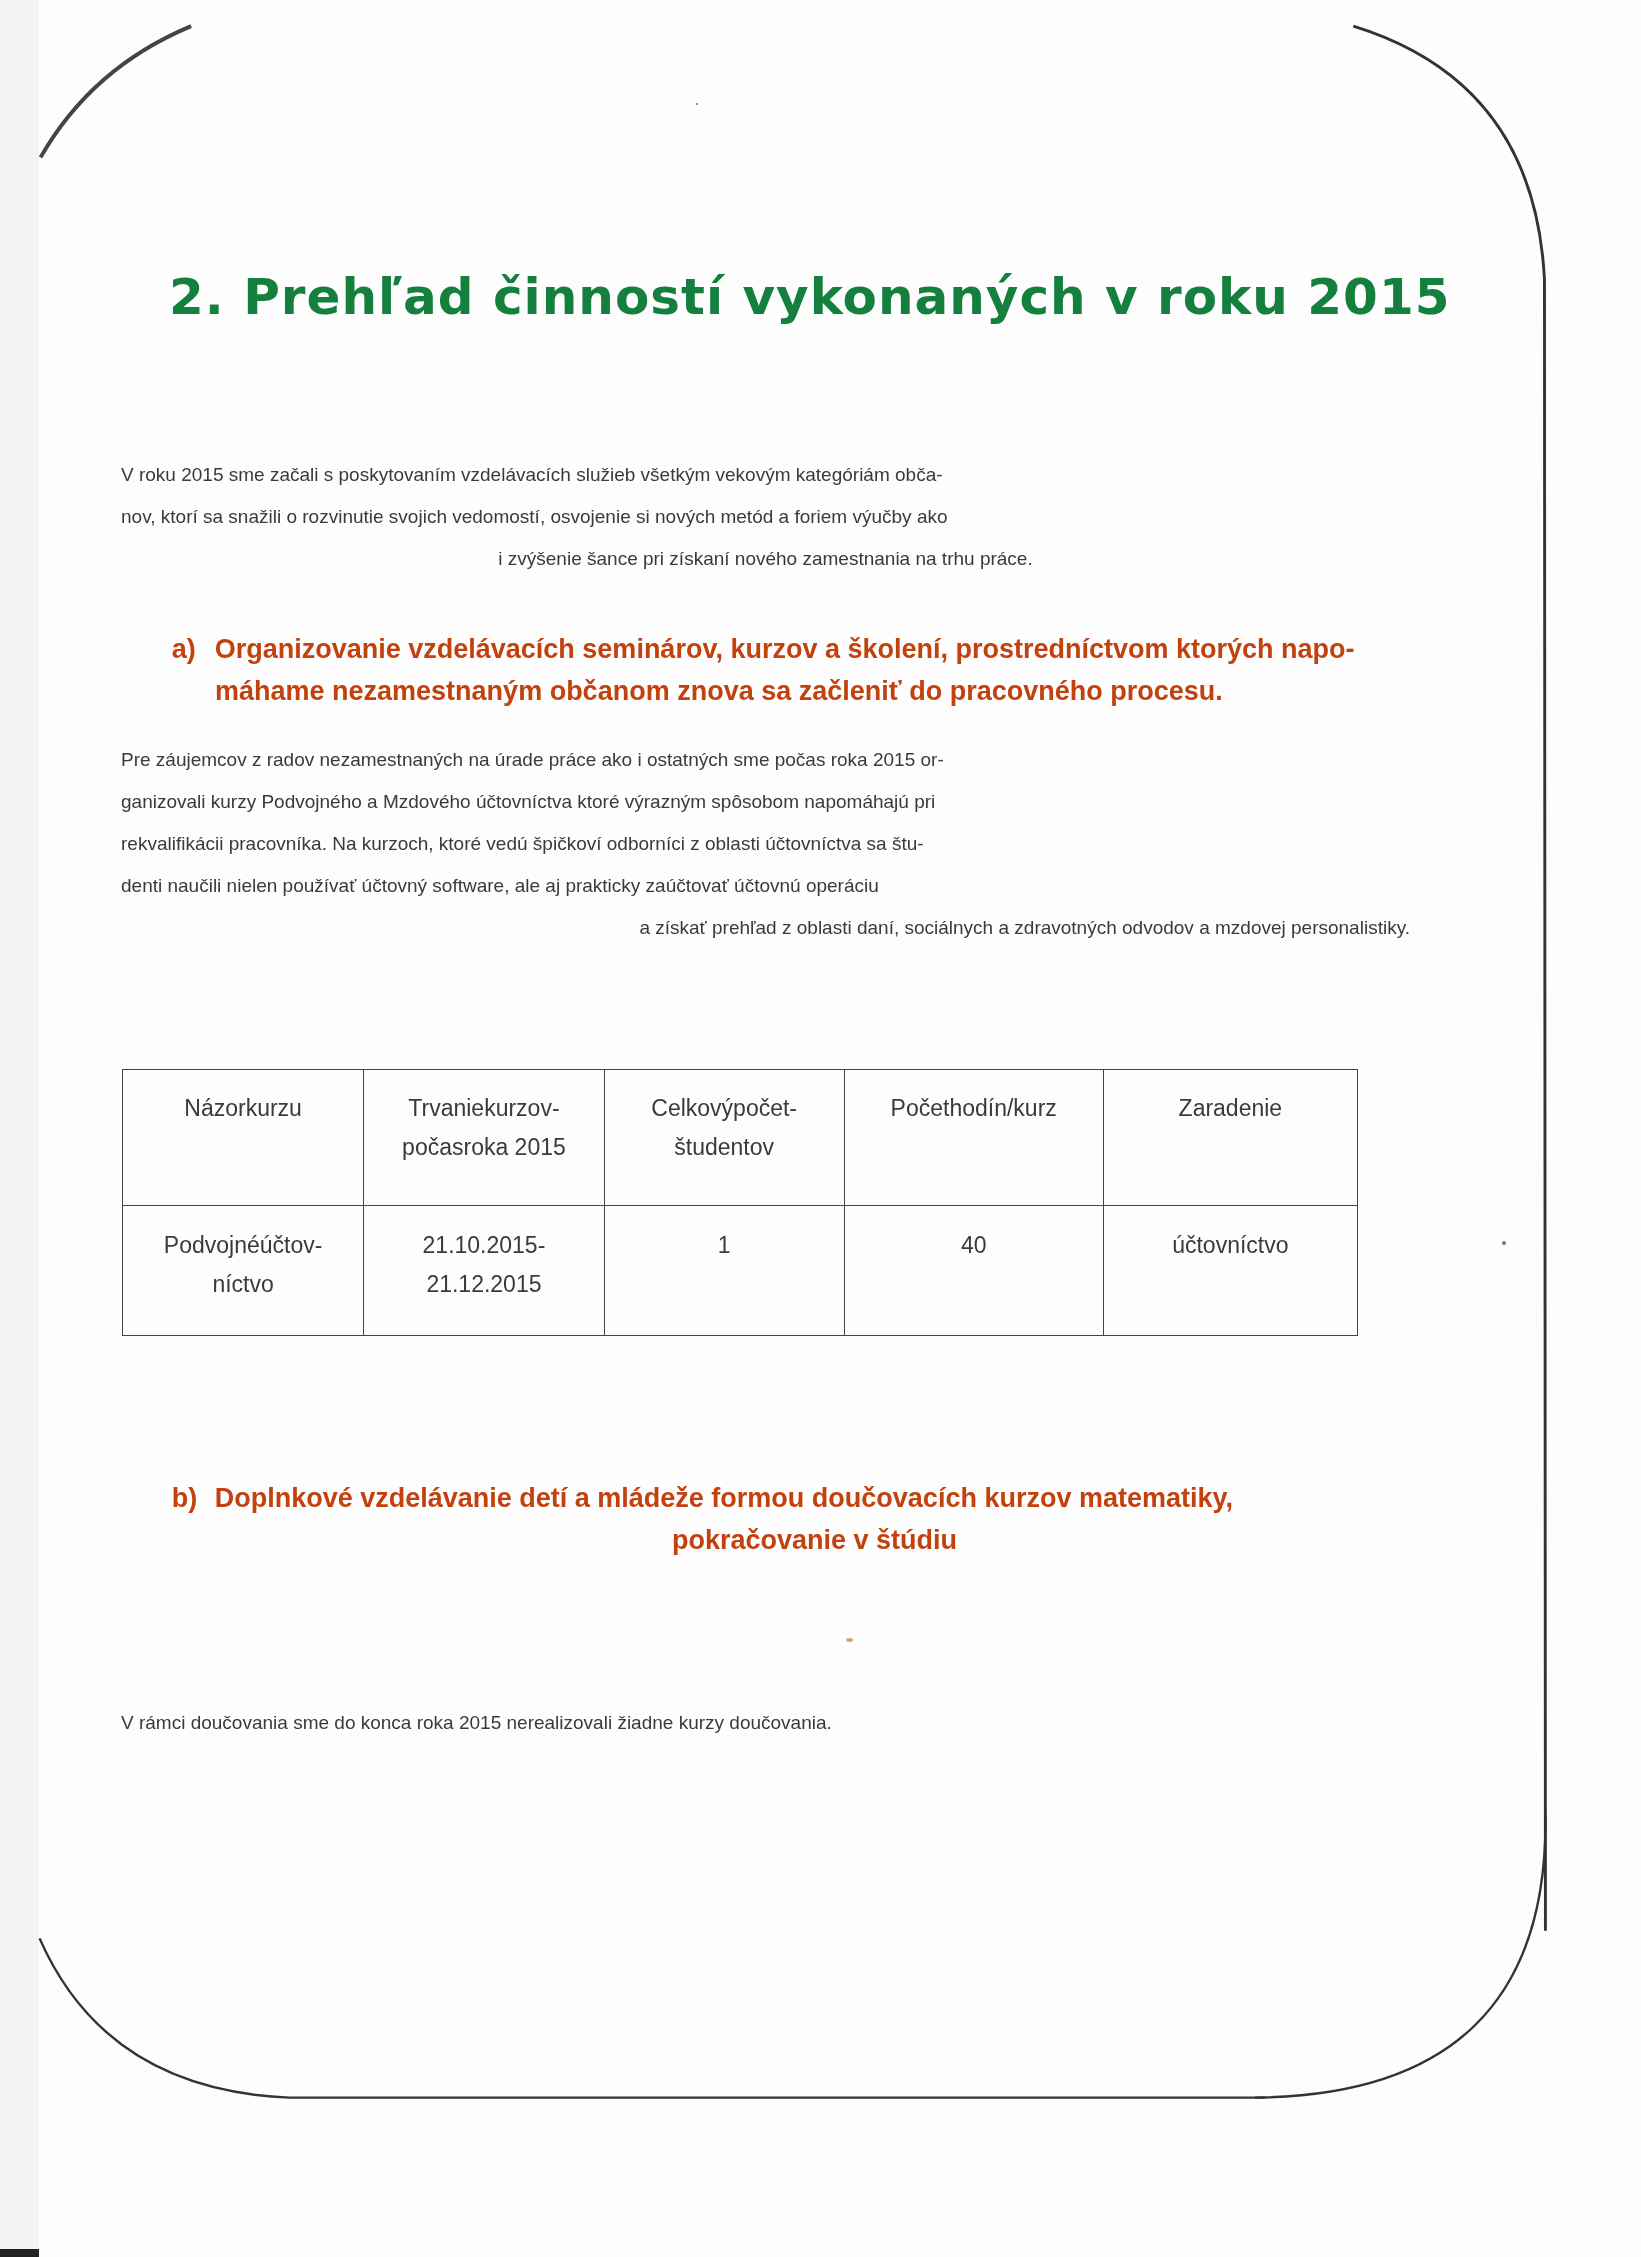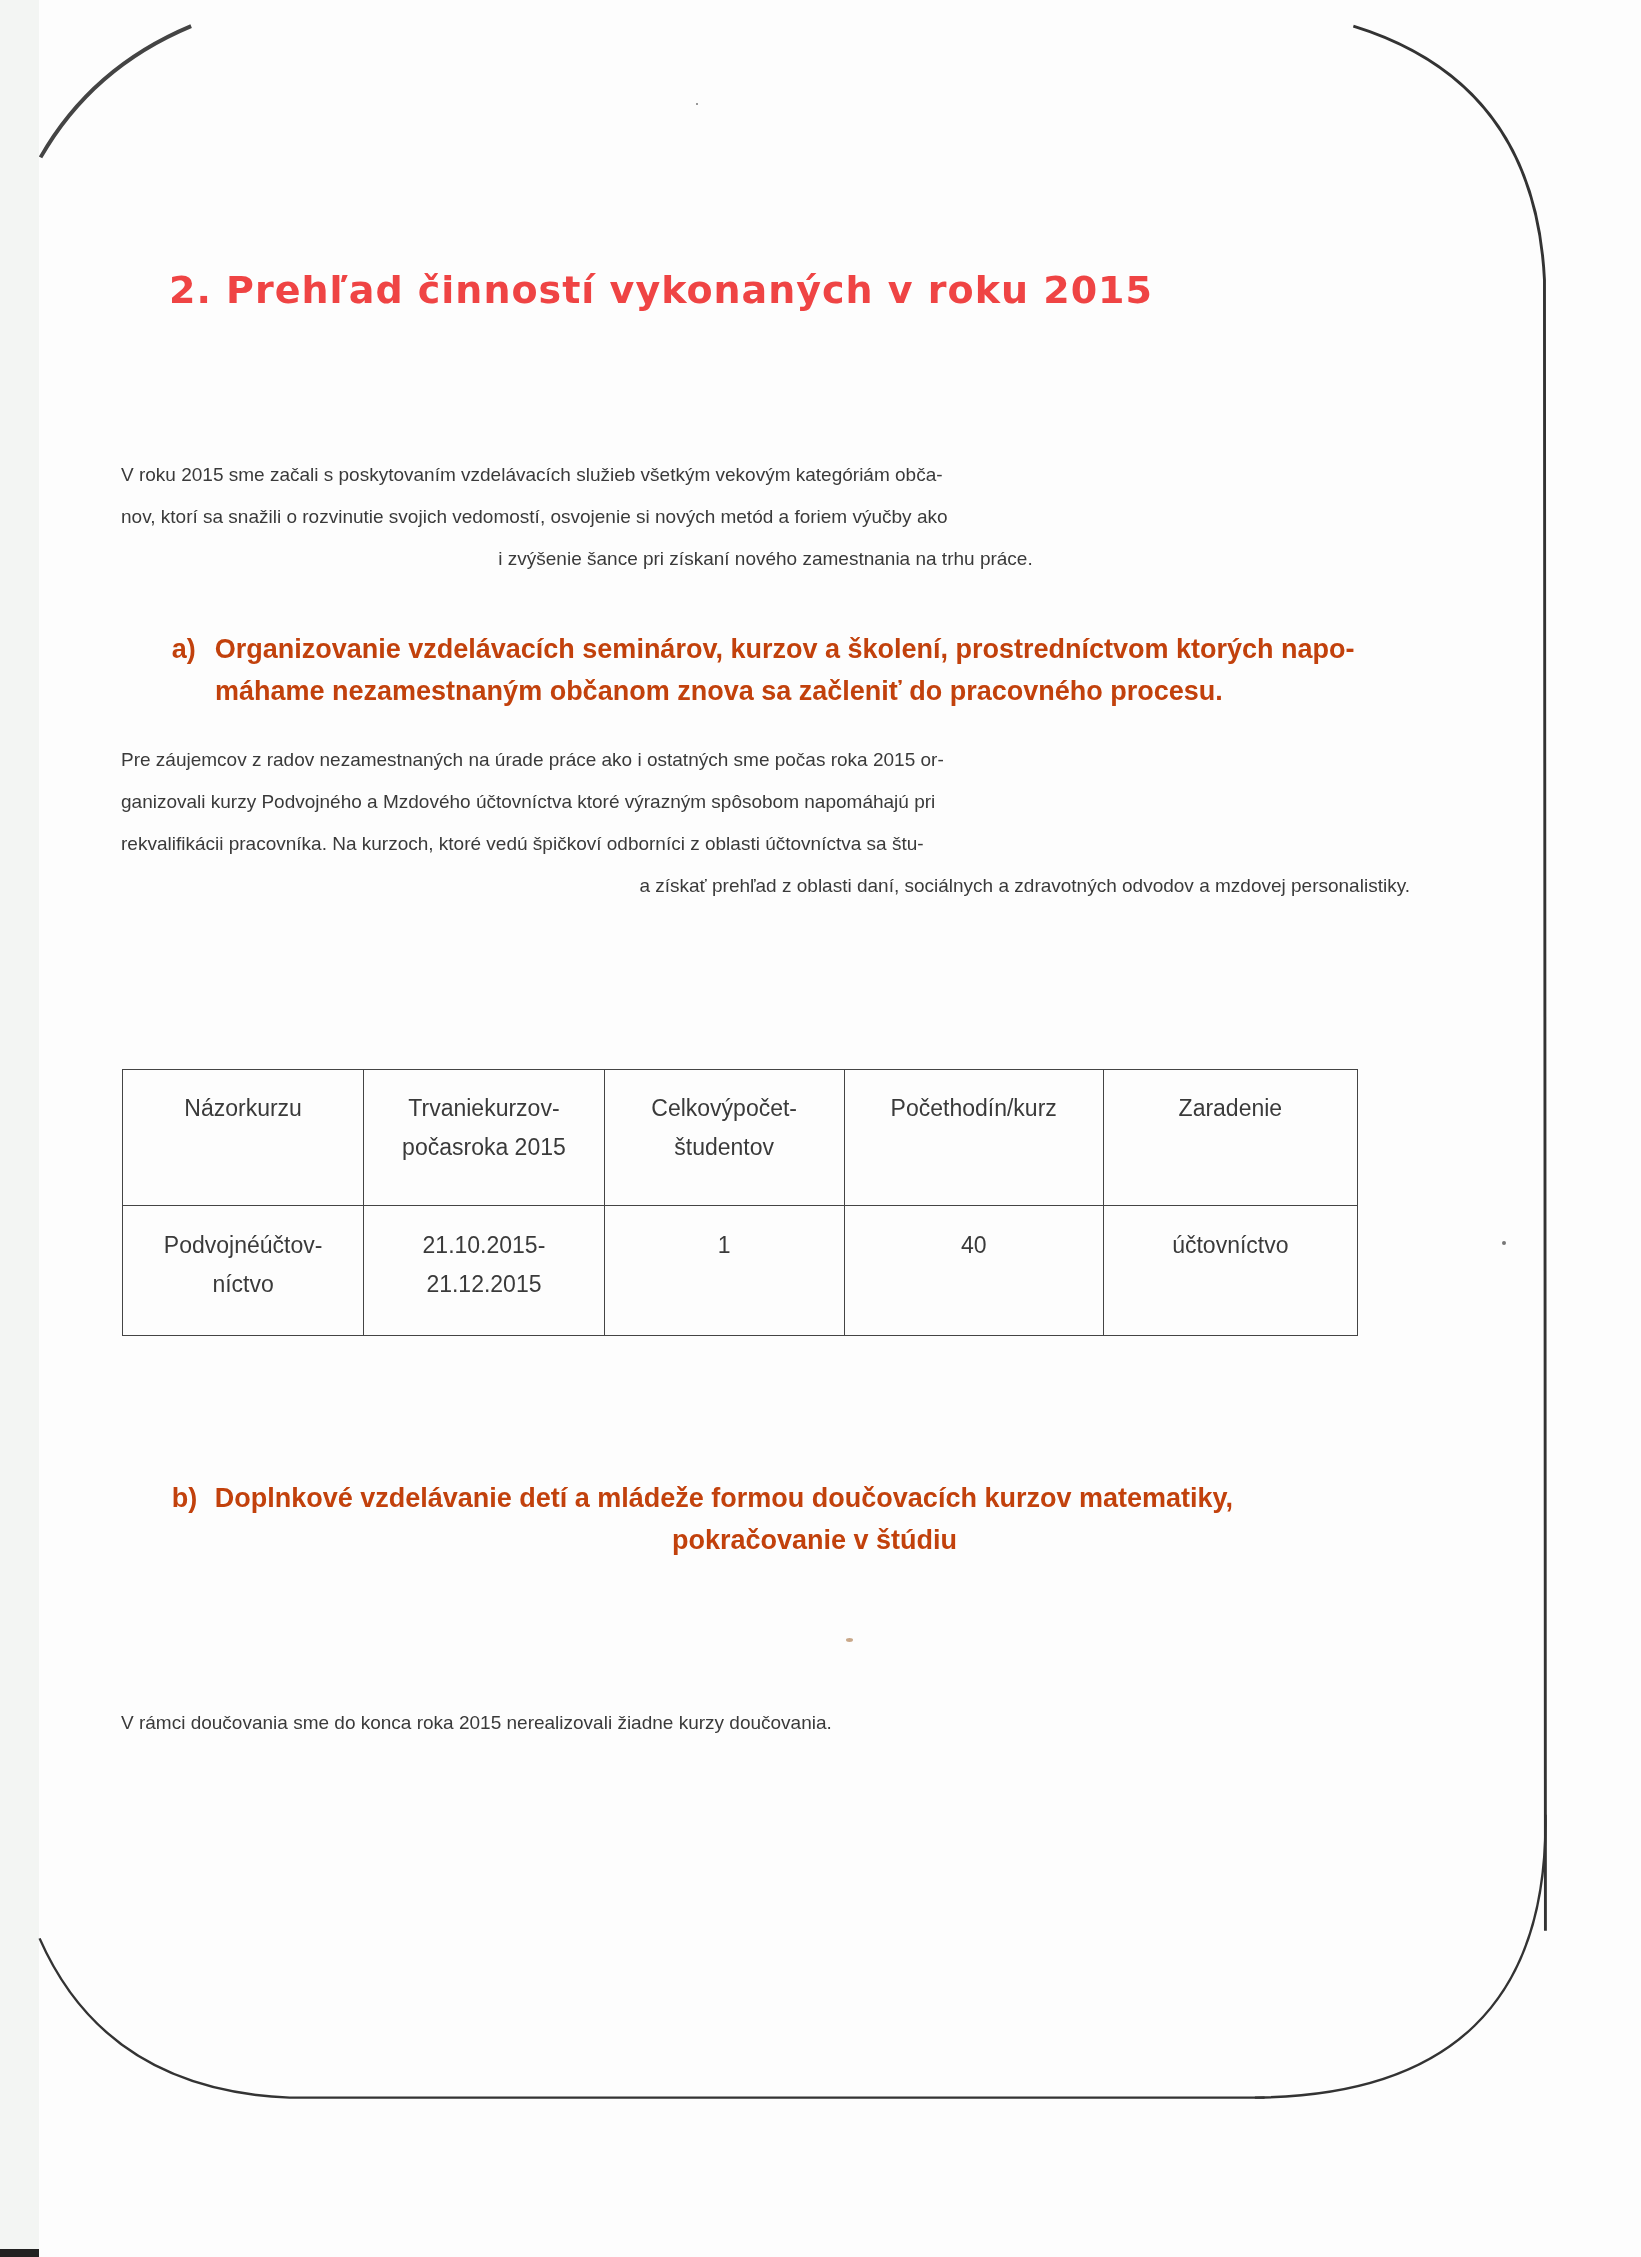--- a/index.html
+++ b/index.html
@@ -7,22 +7,22 @@
     width: 1641px; height: 2257px; position: relative; overflow: hidden;
     background: #fdfdfd;
     font-family: "Liberation Sans", "DejaVu Sans", sans-serif;
     color: #3a3a3a;
   }
   .scan-edge-left { position: absolute; left: 0; top: 0; width: 39px; height: 2257px; background: #f3f5f3; }
   .scan-edge-bottom { position: absolute; left: 0; bottom: 0; width: 39px; height: 7.7px; background: #222; }
   svg.frame { position: absolute; left: 0; top: 0; width: 1641px; height: 2257px; pointer-events: none; }
   .heading {
     position: absolute; left: 169px; top: 268px;
-    font-size: 38px; font-weight: bold; letter-spacing: 1px;
-    color: #ef4444; font-family: "DejaVu Sans", sans-serif;
+    font-size: 50px; font-weight: bold; letter-spacing: 1px;
+    color: #15803d; font-family: "DejaVu Sans", sans-serif;
   }
   .para {
     position: absolute; left: 121px; width: 1289px;
     font-size: 19px; line-height: 42px; text-align: justify;
     color: #3a3a3a;
   }
   .item {
     position: absolute; left: 164px; width: 1250px;
     font-size: 27px; font-weight: bold; line-height: 42px;
     color: #c2410c; text-align: justify;
@@ -66,20 +66,21 @@
 
 <div class="item" style="top:628px;">
   <span class="marker">a)</span><span>Organizovanie vzdelávacích seminárov, kurzov a školení, prostredníctvom ktorých napo-</span>
   <span class="indent">máhame nezamestnaným občanom znova sa začleniť do pracovného procesu.</span>
 </div>
 
 <div class="para" style="top:739px;">
   <div>Pre záujemcov z radov nezamestnaných na úrade práce ako i ostatných sme počas roka 2015 or-</div>
   <div>ganizovali kurzy  Podvojného a Mzdového účtovníctva ktoré výrazným spôsobom napomáhajú pri</div>
   <div>rekvalifikácii pracovníka. Na kurzoch, ktoré vedú špičkoví odborníci z oblasti účtovníctva sa štu-</div>
+  <div>denti naučili nielen používať účtovný software, ale aj prakticky zaúčtovať účtovnú operáciu</div>
   <div style="text-align:right">a získať prehľad z oblasti daní, sociálnych a zdravotných odvodov a mzdovej personalistiky.</div>
 </div>
 
 <table class="courses">
   <thead>
     <tr>
       <th class="col1">
         <div>Názorkurzu</div>
       </th>
       <th class="col2">

